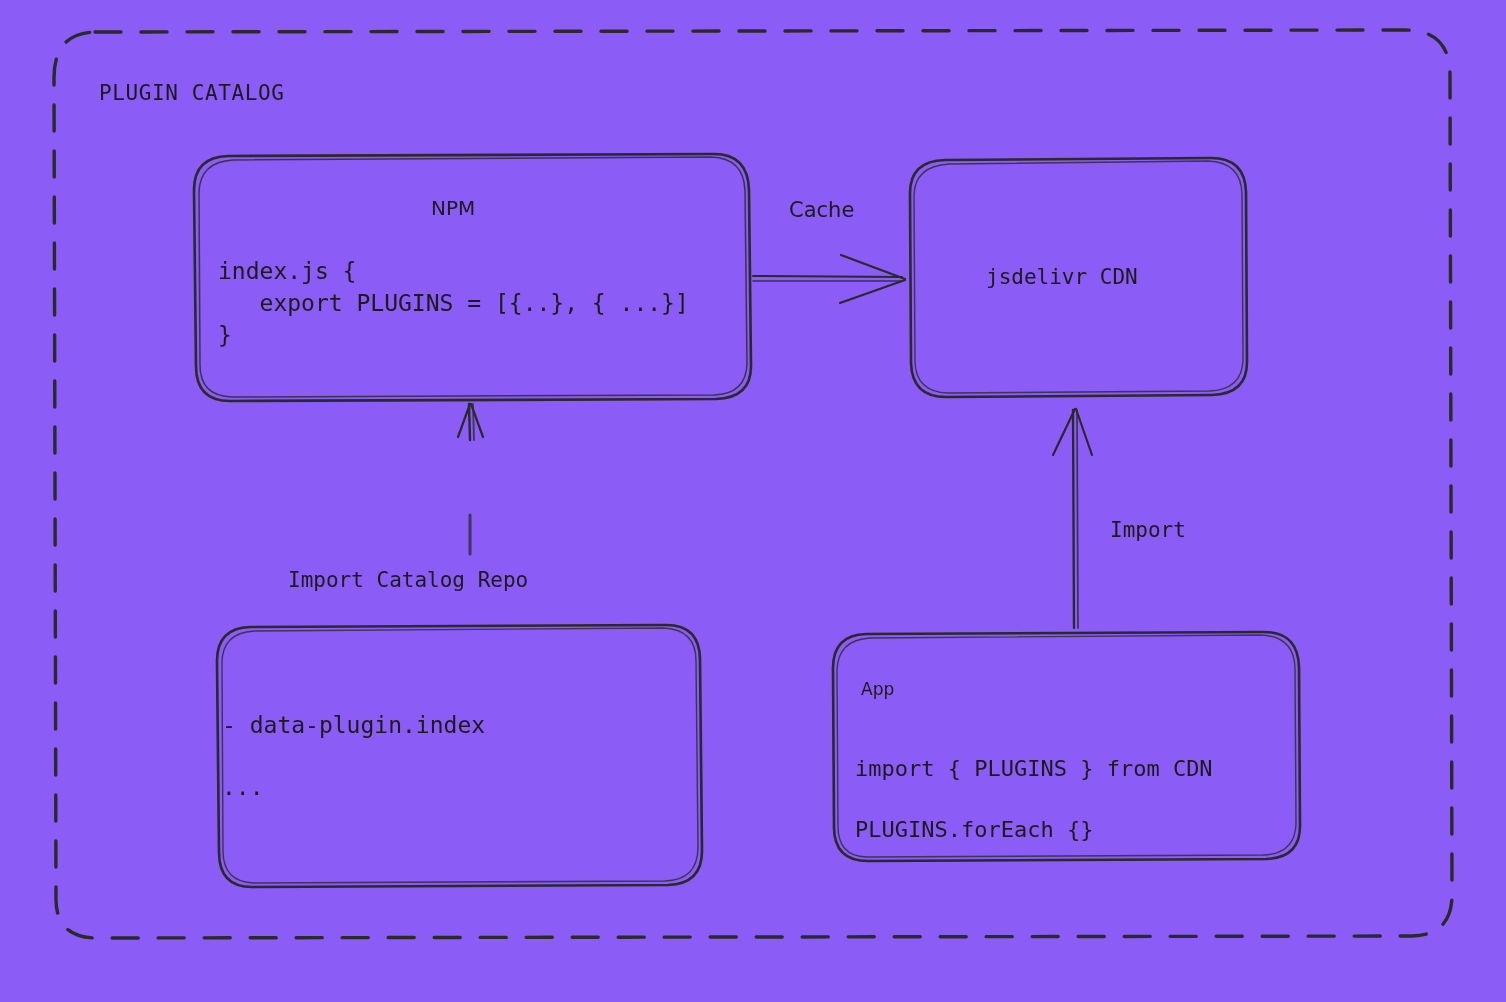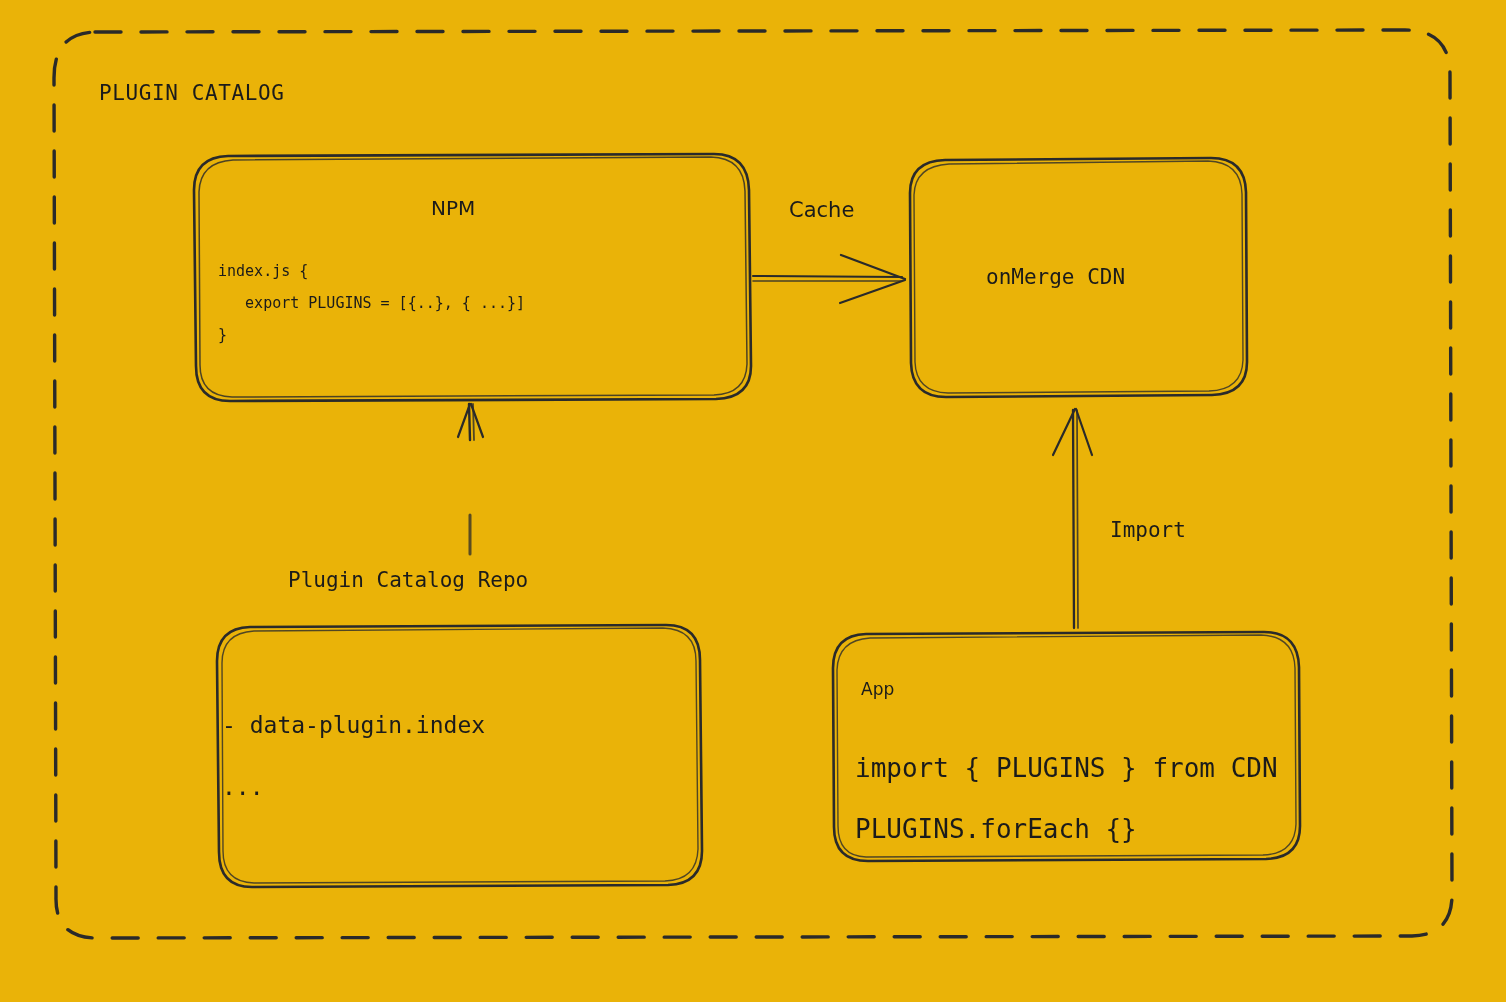--- a/index.html
+++ b/index.html
@@ -4,21 +4,21 @@
 <style>
   html, body {
     margin: 0;
     padding: 0;
     background: #ffffff;
   }
   #canvas {
     position: relative;
     width: 1506px;
     height: 1002px;
-    background: #eab308;
+    background: #8b5cf6;
     overflow: hidden;
     font-family: "DejaVu Sans Mono", monospace;
   }
   svg.layer {
     position: absolute;
     top: 0;
     left: 0;
     width: 1506px;
     height: 1002px;
   }
@@ -39,21 +39,21 @@
     letter-spacing: 0.6px;
   }
   #npm-title {
     left: 431px;
     top: 198px;
     font-size: 20px;
   }
   #npm-code {
     left: 218px;
     top: 255px;
-    font-size: 15px;
+    font-size: 23px;
     line-height: 32px;
   }
   #cdn-title {
     left: 986px;
     top: 267px;
     font-size: 21px;
   }
   #cache-label {
     left: 789px;
     top: 200px;
@@ -83,21 +83,21 @@
     line-height: 31px;
   }
   #app-title {
     left: 861px;
     top: 681px;
     font-size: 17px;
   }
   #app-code {
     left: 855px;
     top: 738px;
-    font-size: 26px;
+    font-size: 22px;
     line-height: 61px;
   }
 </style>
 </head>
 <body>
 
 <div id="canvas">
 
   <svg class="layer" viewBox="0 0 1506 1002">
     <g fill="none" stroke="#2a2a2a" stroke-linecap="round">
@@ -157,28 +157,28 @@
 
     </g>
   </svg>
 
   <div class="lbl" id="group-title">PLUGIN CATALOG</div>
 
   <div class="lbl sans" id="npm-title">NPM</div>
 
   <div class="lbl" id="npm-code"><span>index.js {</span><br><span>   export PLUGINS = [{..}, { ...}]</span><br><span>}</span></div>
 
-  <div class="lbl" id="cdn-title">onMerge CDN</div>
+  <div class="lbl" id="cdn-title">jsdelivr CDN</div>
 
   <div class="lbl sans" id="cache-label">Cache</div>
 
   <div class="lbl" id="import-label">Import</div>
 
 
-  <div class="lbl" id="repo-label">Plugin Catalog Repo</div>
+  <div class="lbl" id="repo-label">Import Catalog Repo</div>
 
   <div class="lbl" id="repo-list"><span>- data-plugin.index</span><br><br><span>...</span></div>
 
   <div class="lbl sans" id="app-title">App</div>
 
   <div class="lbl" id="app-code"><span>import { PLUGINS } from CDN</span><br><span>PLUGINS.forEach {}</span></div>
 
 </div>
 
 </body></html>

